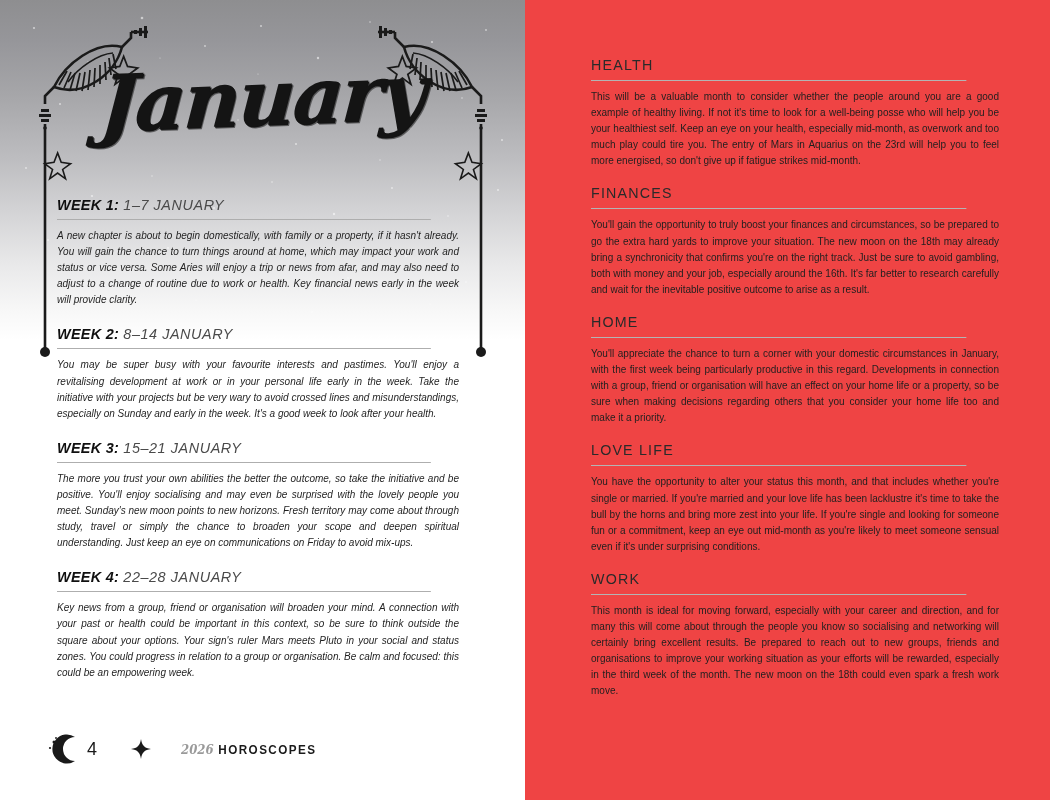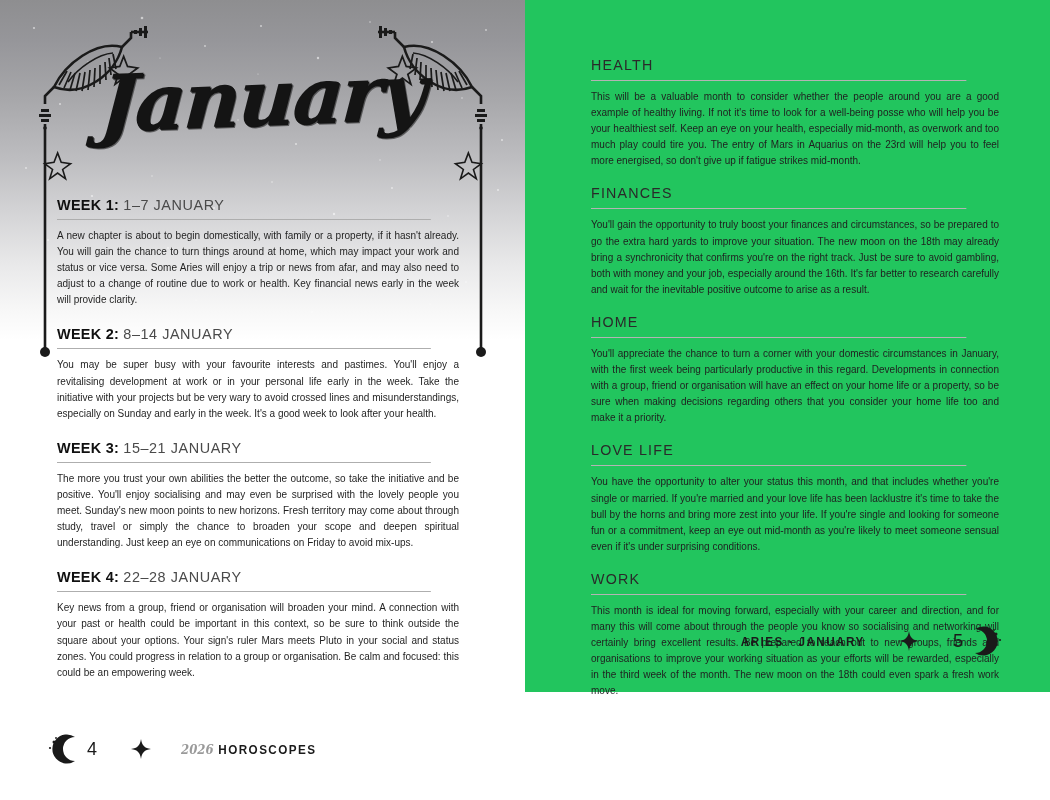--- a/index.html
+++ b/index.html
@@ -86,21 +86,21 @@
   }
 
   
   #left-content {
     position: absolute;
     left: 57px;
     top: 196px;
     width: 402px;
   }
 
-  .week-block { margin-bottom: 17px; }
+  .week-block { margin-bottom: 17px; font-style: italic; }
   .week-block:last-child { margin-bottom: 7px; }
 
   .week-head {
     font-family: "Liberation Sans Narrow", "Liberation Sans", sans-serif;
     font-size: 15.5px;
     letter-spacing: .3px;
     color: #242424;
     padding-bottom: 5px;
     border-bottom: 1px solid #aeaeae;
     margin-bottom: 8px;
@@ -125,22 +125,22 @@
     color: #1f1f1f;
     letter-spacing: 0px;
   }
 
   
   #right-page {
     position: absolute;
     left: 525px;
     top: 0;
     width: 525px;
-    height: 692px;
-    background: #22c55e;
+    height: 800px;
+    background: #ef4444;
   }
   #right-content {
     position: absolute;
     left: 66px;
     top: 56px;
     width: 408px;
   }
   .section-block { margin-bottom: 15px; }
   .section-block:last-child { margin-bottom: 8px; }
 
@@ -432,33 +432,16 @@
         <div class="body-text">You have the opportunity to alter your status this month, and that includes whether you're single or married. If you're married and your love life has been lacklustre it's time to take the bull by the horns and bring more zest into your life. If you're single and looking for someone fun or a commitment, keep an eye out mid-month as you're likely to meet someone sensual even if it's under surprising conditions.</div>
       </div>
 
       <div class="section-block">
         <div class="section-head">WORK</div>
         <div class="body-text">This month is ideal for moving forward, especially with your career and direction, and for many this will come about through the people you know so socialising and networking will certainly bring excellent results. Be prepared to reach out to new groups, friends and organisations to improve your working situation as your efforts will be rewarded, especially in the third week of the month. The new moon on the 18th could even spark a fresh work move.</div>
       </div>
 
     </div>
 
-    <div class="footer" id="footer-right">
-      <span class="footer-label">ARIES · JANUARY</span>
-      <span class="gap-md"></span>
-      <svg class="star-icon" width="20" height="20" viewBox="0 0 20 20">
-        <path d="M10 0 C11 6.6 13.4 9 20 10 C13.4 11 11 13.4 10 20 C9 13.4 6.6 11 0 10 C6.6 9 9 6.6 10 0 Z" fill="#1a1a1a"></path>
-      </svg>
-      <span class="gap-md"></span>
-      <span class="page-num">5</span>
-      <svg class="moon-icon" width="40" height="30" viewBox="0 0 40 30">
-        <g transform="translate(40,0) scale(-1,1)">
-          <path d="M28 3 A12 12 0 1 0 28 27 A14.5 14.5 0 1 1 28 3 Z" fill="#1a1a1a"></path>
-          <circle cx="7" cy="8" r="1.5" fill="#1a1a1a"></circle>
-          <circle cx="3" cy="14" r="1.1" fill="#1a1a1a"></circle>
-          <circle cx="9" cy="4" r="0.9" fill="#1a1a1a"></circle>
-        </g>
-      </svg>
-    </div>
 
   </div>
 
 </div>
 
 </body></html>

